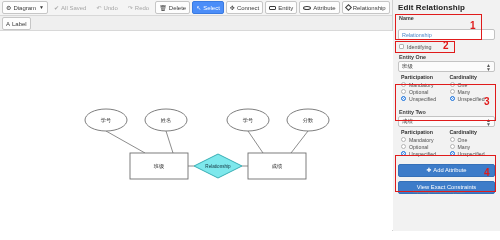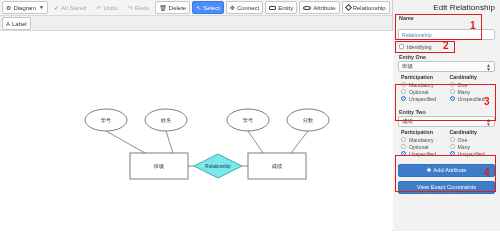--- a/index.html
+++ b/index.html
@@ -123,25 +123,26 @@
 
   
   #panel {
     position: relative;
     width: 107px; height: 231px;
     background: #f2f2f2;
     padding: 2px 5px 0 5px;
     overflow: hidden;
   }
   #panel .ptitle {
-    text-align: right;
+    text-align: left;
     font-size: 8px;
     color: #222;
     margin: 1px 0 3px 0;
     letter-spacing: .1px;
+    font-weight: bold;
   }
   .flabel {
     font-size: 5.4px;
     font-weight: bold;
     color: #3b3b3b;
     margin: 0 0 1.5px 1px;
   }
   .finput {
     width: 100%;
     height: 11px;

